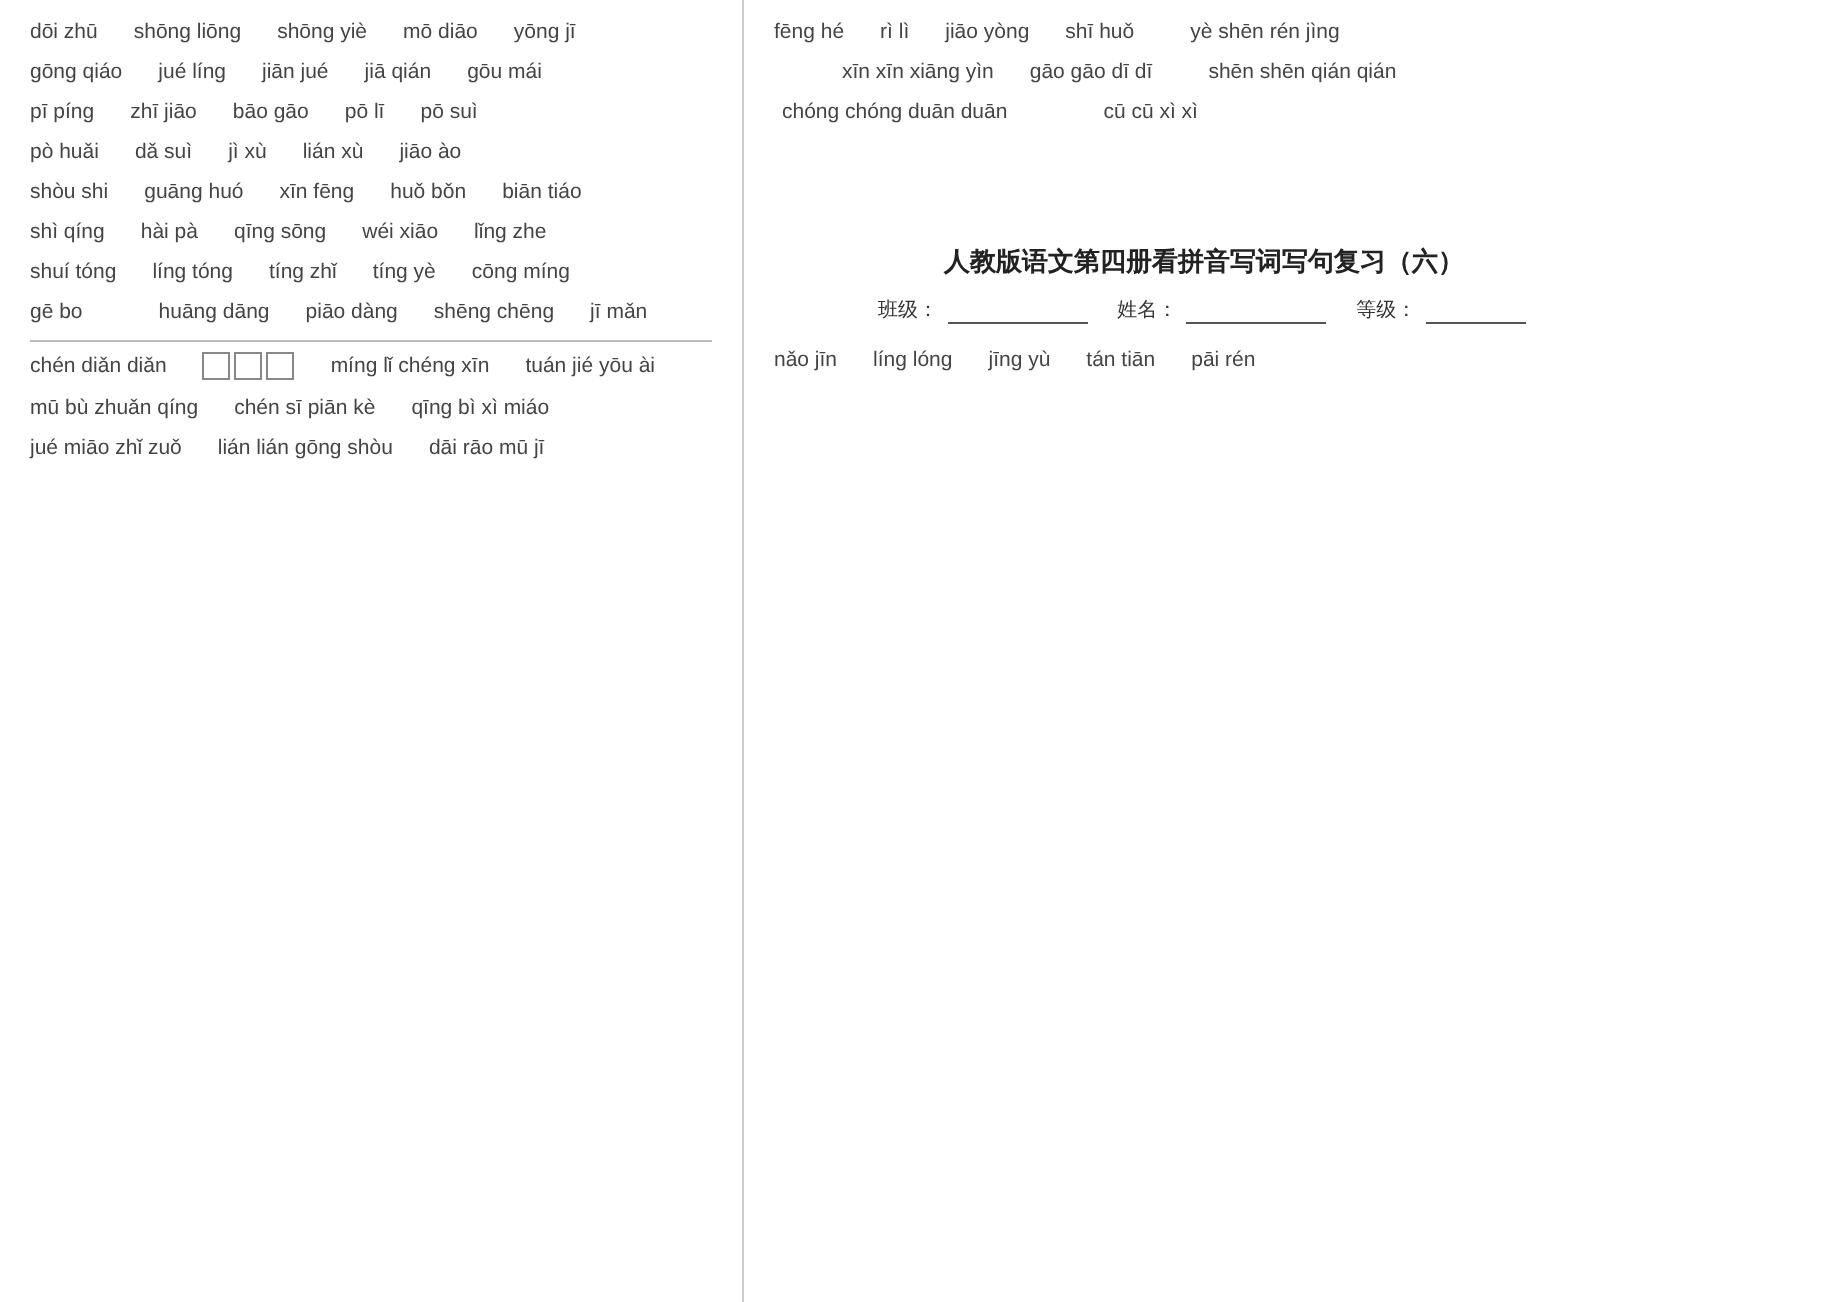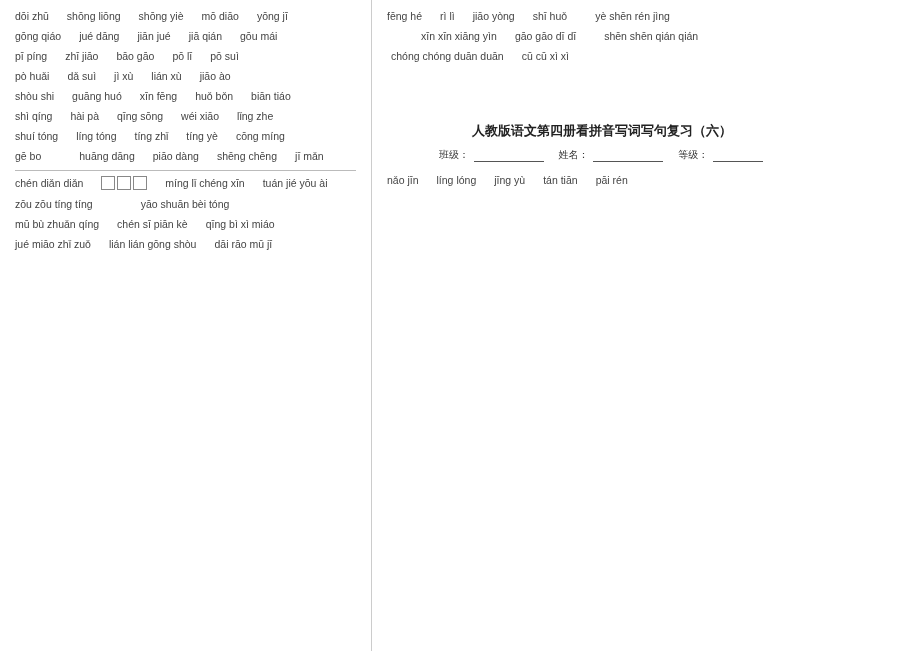--- a/index.html
+++ b/index.html
@@ -94,21 +94,21 @@
     <div class="pinyin-row">
       <span class="pinyin-item">dōi zhū</span>
       <span class="pinyin-item">shōng liōng</span>
       <span class="pinyin-item">shōng yiè</span>
       <span class="pinyin-item">mō diāo</span>
       <span class="pinyin-item">yōng jī</span>
     </div>
 
     <div class="pinyin-row">
       <span class="pinyin-item">gōng qiáo</span>
-      <span class="pinyin-item">jué dāng</span>
+      <span class="pinyin-item">jué líng</span>
       <span class="pinyin-item">jiān jué</span>
       <span class="pinyin-item">jiā qián</span>
       <span class="pinyin-item">gōu mái</span>
     </div>
 
     <div class="pinyin-row">
       <span class="pinyin-item">pī píng</span>
       <span class="pinyin-item">zhī jiāo</span>
       <span class="pinyin-item">bāo gāo</span>
       <span class="pinyin-item">pō lī</span>
@@ -161,24 +161,20 @@
       <span class="pinyin-item">chén diǎn diǎn</span>
       <span class="box-grid">
         <span class="small-box"></span>
         <span class="small-box"></span>
         <span class="small-box"></span>
       </span>
       <span class="pinyin-item">míng lǐ chéng xīn</span>
       <span class="pinyin-item">tuán jié yōu ài</span>
     </div>
 
-    <div class="pinyin-row">
-      <span class="pinyin-item">zōu zōu tíng tíng</span>
-      <span class="pinyin-item" style="margin-left:30px;">yāo shuān bèi tóng</span>
-    </div>
 
     <div class="pinyin-row">
       <span class="pinyin-item">mū bù zhuǎn qíng</span>
       <span class="pinyin-item">chén sī piān kè</span>
       <span class="pinyin-item">qīng bì xì miáo</span>
     </div>
 
     <div class="pinyin-row">
       <span class="pinyin-item">jué miāo zhǐ zuǒ</span>
       <span class="pinyin-item">lián lián gōng shòu</span>
@@ -198,21 +194,21 @@
     </div>
 
     <div class="pinyin-row">
       <span class="pinyin-item" style="margin-left:34px;">xīn xīn xiāng yìn</span>
       <span class="pinyin-item">gāo gāo dī dī</span>
       <span class="pinyin-item" style="margin-left:10px;">shēn shēn qián qián</span>
     </div>
 
     <div class="pinyin-row">
       <span class="pinyin-item" style="margin-left:4px;">chóng chóng duān duān</span>
-      <span class="pinyin-item" style="">cū cū xì xì</span>
+      <span class="pinyin-item" style="margin-left:30px;">cū cū xì xì</span>
     </div>
 
     <div class="right-title">人教版语文第四册看拼音写词写句复习（六）</div>
 
     <div class="right-form">
       <span>班级：</span>
       <span class="underline"></span>
       <span style="margin-left:10px;">姓名：</span>
       <span class="underline"></span>
       <span style="margin-left:10px;">等级：</span>

